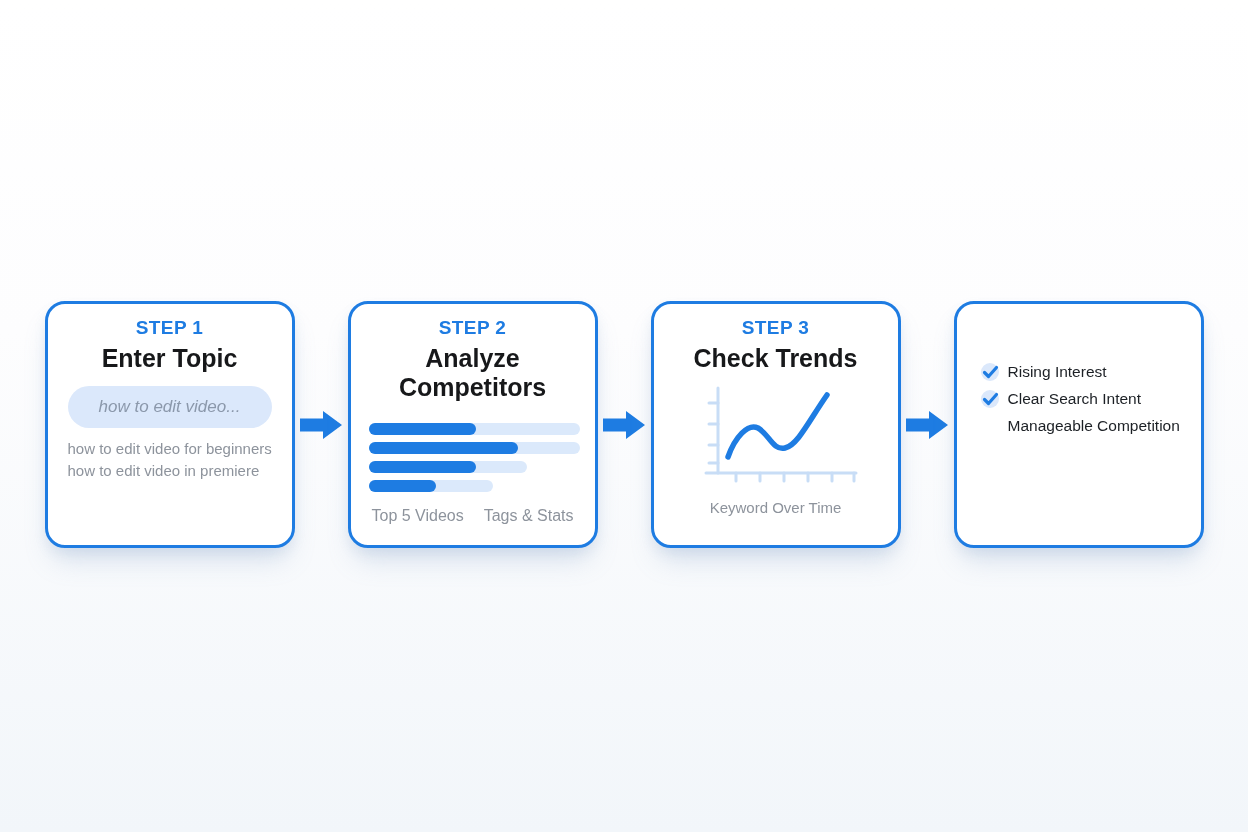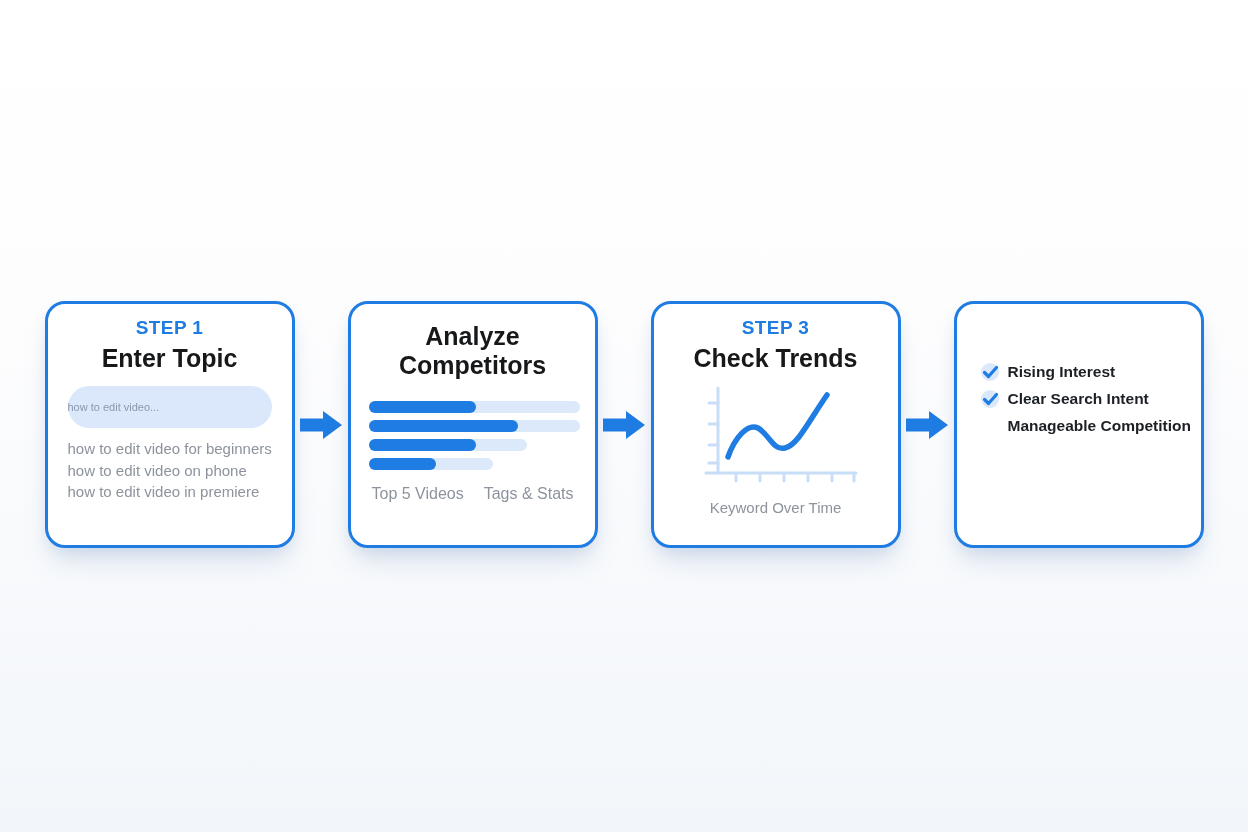--- a/index.html
+++ b/index.html
@@ -31,37 +31,37 @@
   .arrow-slot{flex:none;width:53px;display:flex;justify-content:center;align-items:center;}
   .arrow-slot svg{display:block;color:var(--accent);}
   .step-label{color:var(--accent);font-weight:700;font-size:19px;letter-spacing:.4px;}
   .card-title{
     margin:5px auto 0;font-size:25px;line-height:29px;font-weight:700;
     color:var(--title);max-width:205px;
   }
   
   .pill{
     width:204px;height:42px;margin:13px auto 0;border-radius:21px;
-    background:var(--accent-soft);display:flex;align-items:center;justify-content:flex-start;
-    color:var(--pill-text);font-size:11px;
+    background:var(--accent-soft);display:flex;align-items:center;justify-content:center;
+    color:var(--pill-text);font-size:17px;font-style:italic;
   }
   .suggestions{
     list-style:none;margin:10px 0 0 0;padding:0 8px 0 20px;text-align:left;
     color:var(--muted);font-size:15px;line-height:21.5px;
   }
   
   .bars{margin:21px 18px 0;display:flex;flex-direction:column;gap:7px;align-items:flex-start;}
   .bar-track{height:12px;border-radius:6px;background:var(--track);}
   .bar-fill{height:100%;border-radius:6px;background:var(--accent);}
   .captions{display:flex;justify-content:space-between;margin:15px 21px 0;font-size:16px;color:var(--muted);}
   
   .trend-wrap{margin-top:10px;}
   .chart-caption{margin-top:6px;font-size:15px;color:var(--muted);}
   
-  .checklist{margin:46px 0 0 24px;display:flex;flex-direction:column;gap:9px;font-weight:bold;}
+  .checklist{margin:46px 0 0 24px;display:flex;flex-direction:column;gap:9px;}
   .check-row{display:flex;align-items:center;gap:9px;height:18px;}
   .check-icon{
     flex:none;width:18px;height:18px;border-radius:50%;
     background:var(--accent-soft);display:flex;align-items:center;justify-content:center;
   }
   .check-icon svg{display:block;color:var(--accent);overflow:visible;}
   .check-text{font-size:15.5px;color:#1c2025;}
 </style>
 </head>
 <body>
@@ -69,32 +69,32 @@
 <div class="stage">
 
   <section class="card">
     <div class="step-label">STEP 1</div>
     <h2 class="card-title">Enter Topic</h2>
     <div class="pill">
       <span>how to edit video...</span>
     </div>
     <ul class="suggestions">
       <li>how to edit video for beginners</li>
-      <li>how to edit video on phone</li>
       <li>how to edit video in premiere</li>
     </ul>
   </section>
 
   <div class="arrow-slot">
     <svg width="42" height="30" viewBox="0 0 42 30" aria-hidden="true">
       <polygon points="0,8.5 23,8.5 23,1 42,15 23,29 23,21.5 0,21.5" fill="currentColor"></polygon>
     </svg>
   </div>
 
   <section class="card">
+    <div class="step-label">STEP 2</div>
     <h2 class="card-title" style="max-width:175px;">Analyze Competitors</h2>
     <div class="bars">
       <div class="bar-track" style="width: 211px;">
           <div class="bar-fill" style="width: 51%;"></div>
         </div>
       <div class="bar-track" style="width: 211px;">
           <div class="bar-fill" style="width: 71%;"></div>
         </div>
       <div class="bar-track" style="width: 158.25px;">
           <div class="bar-fill" style="width: 68%;"></div>

